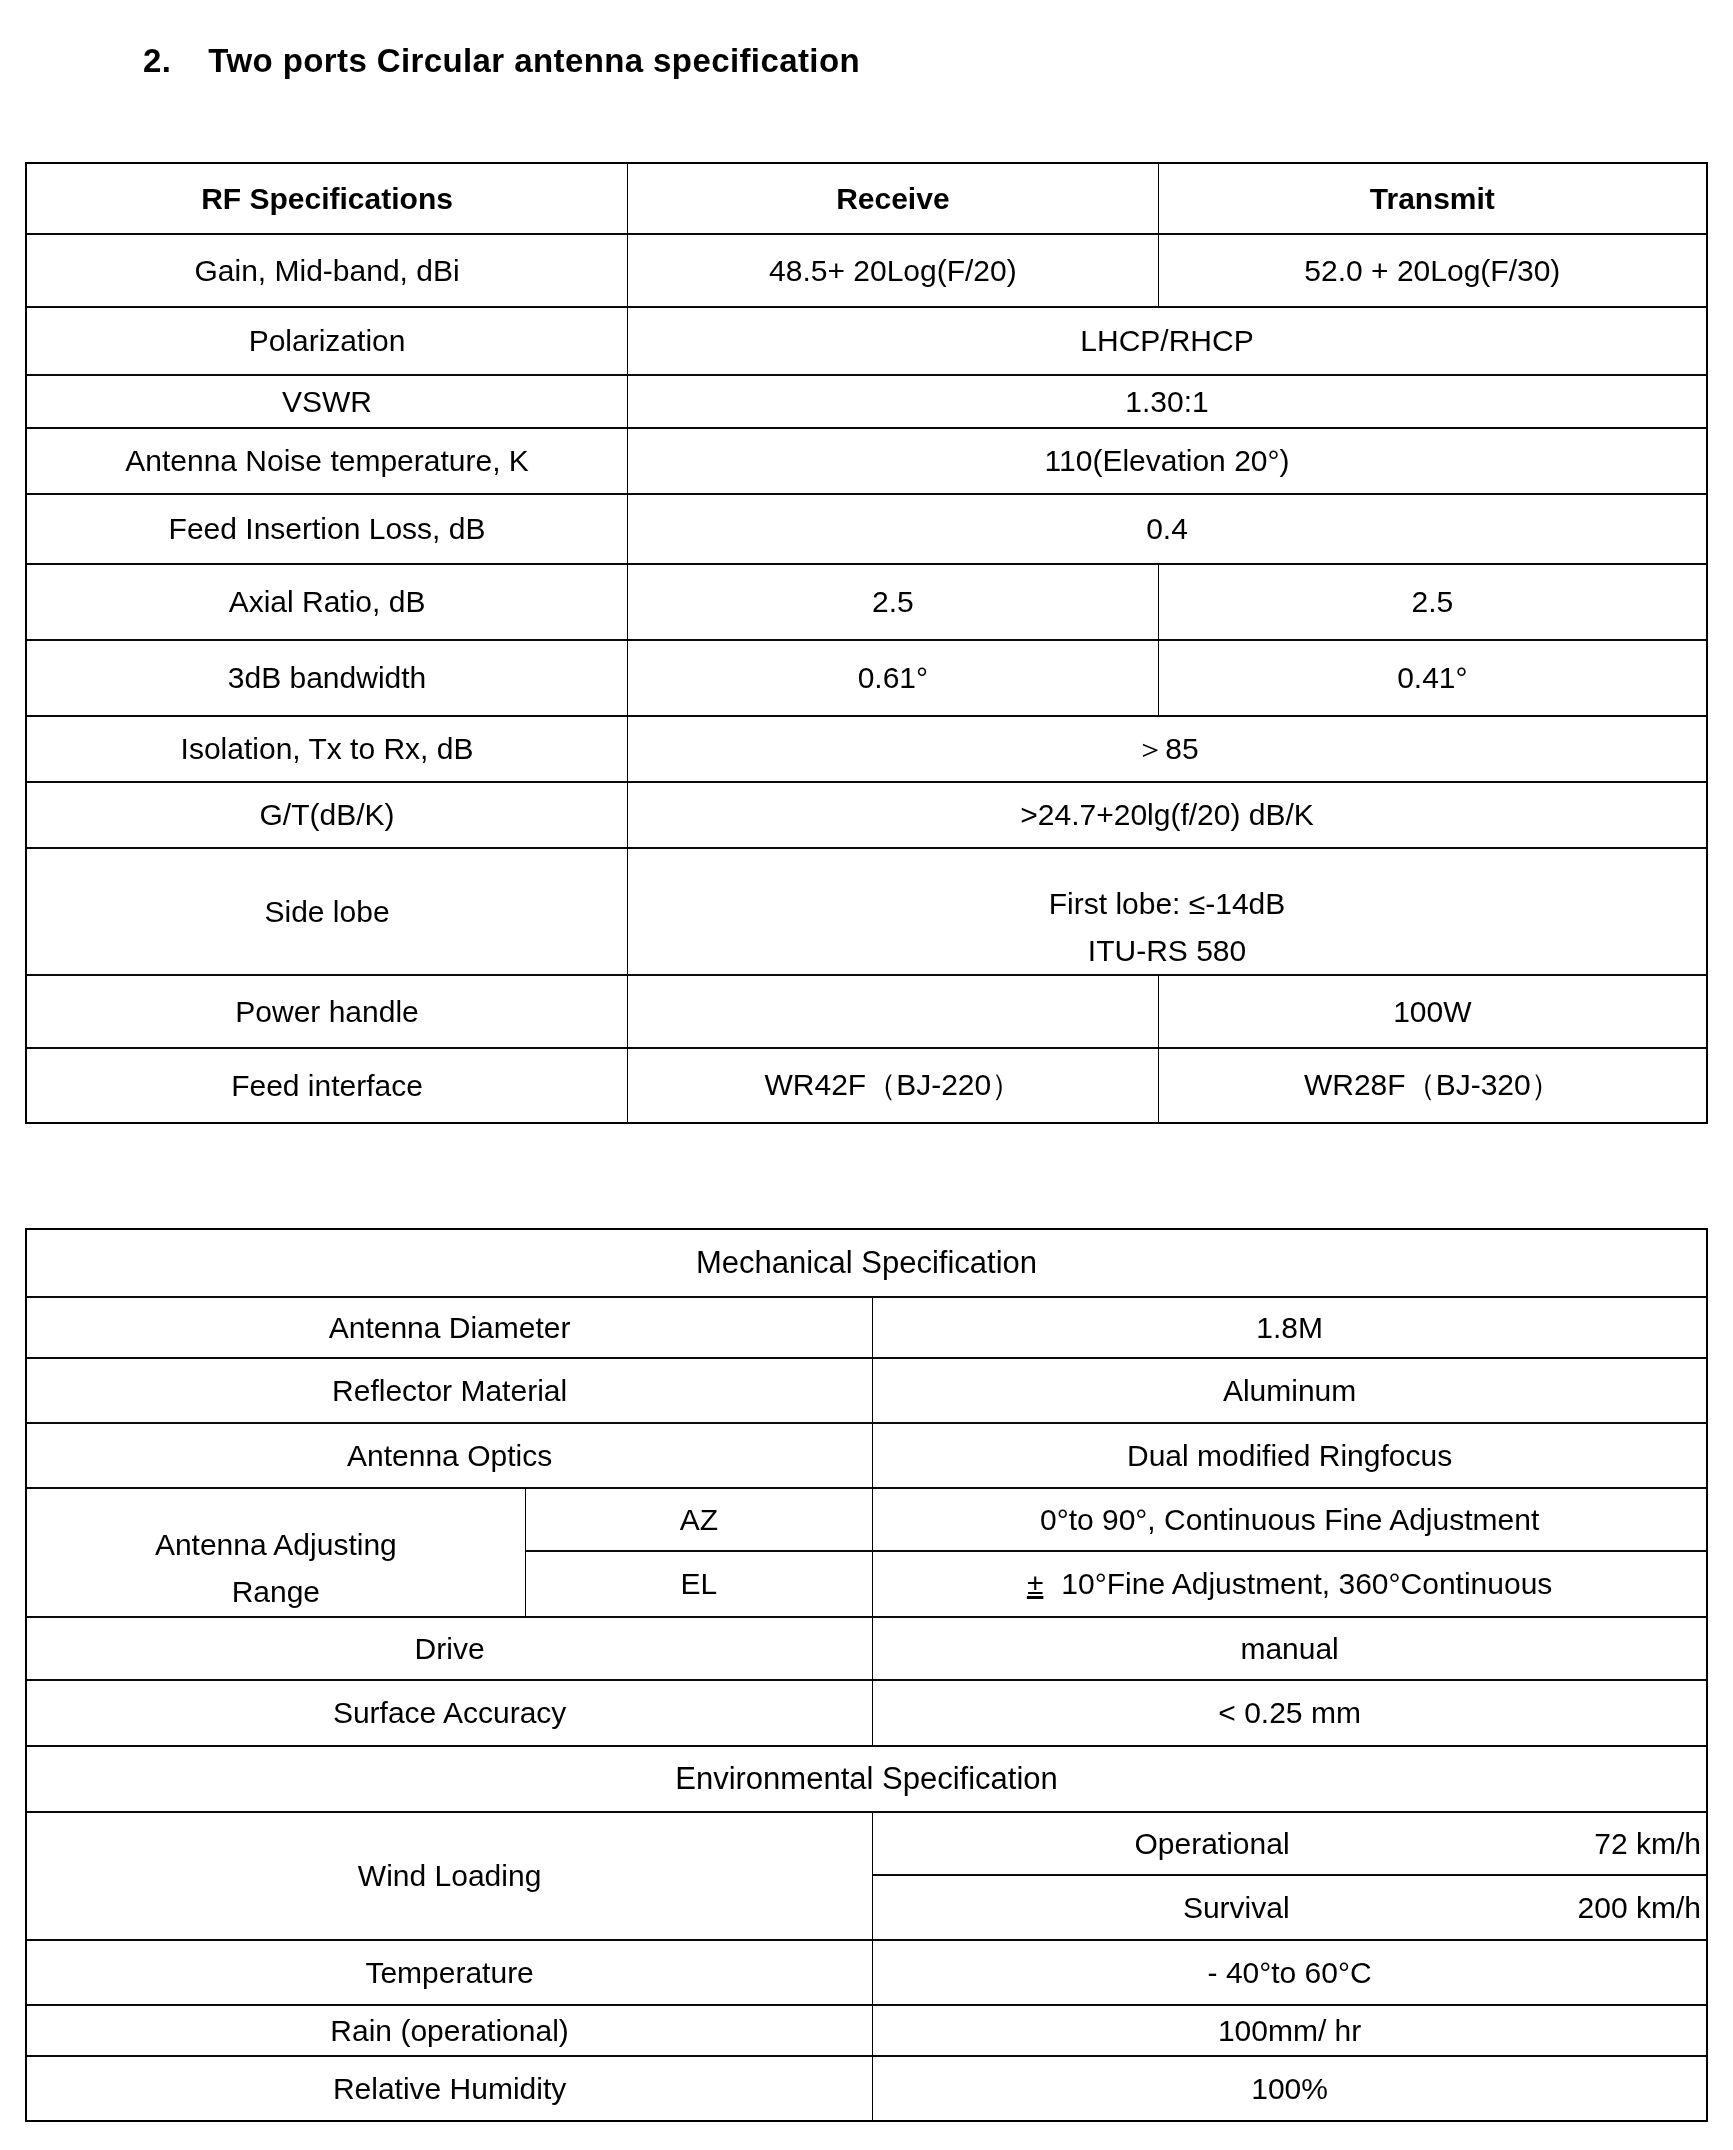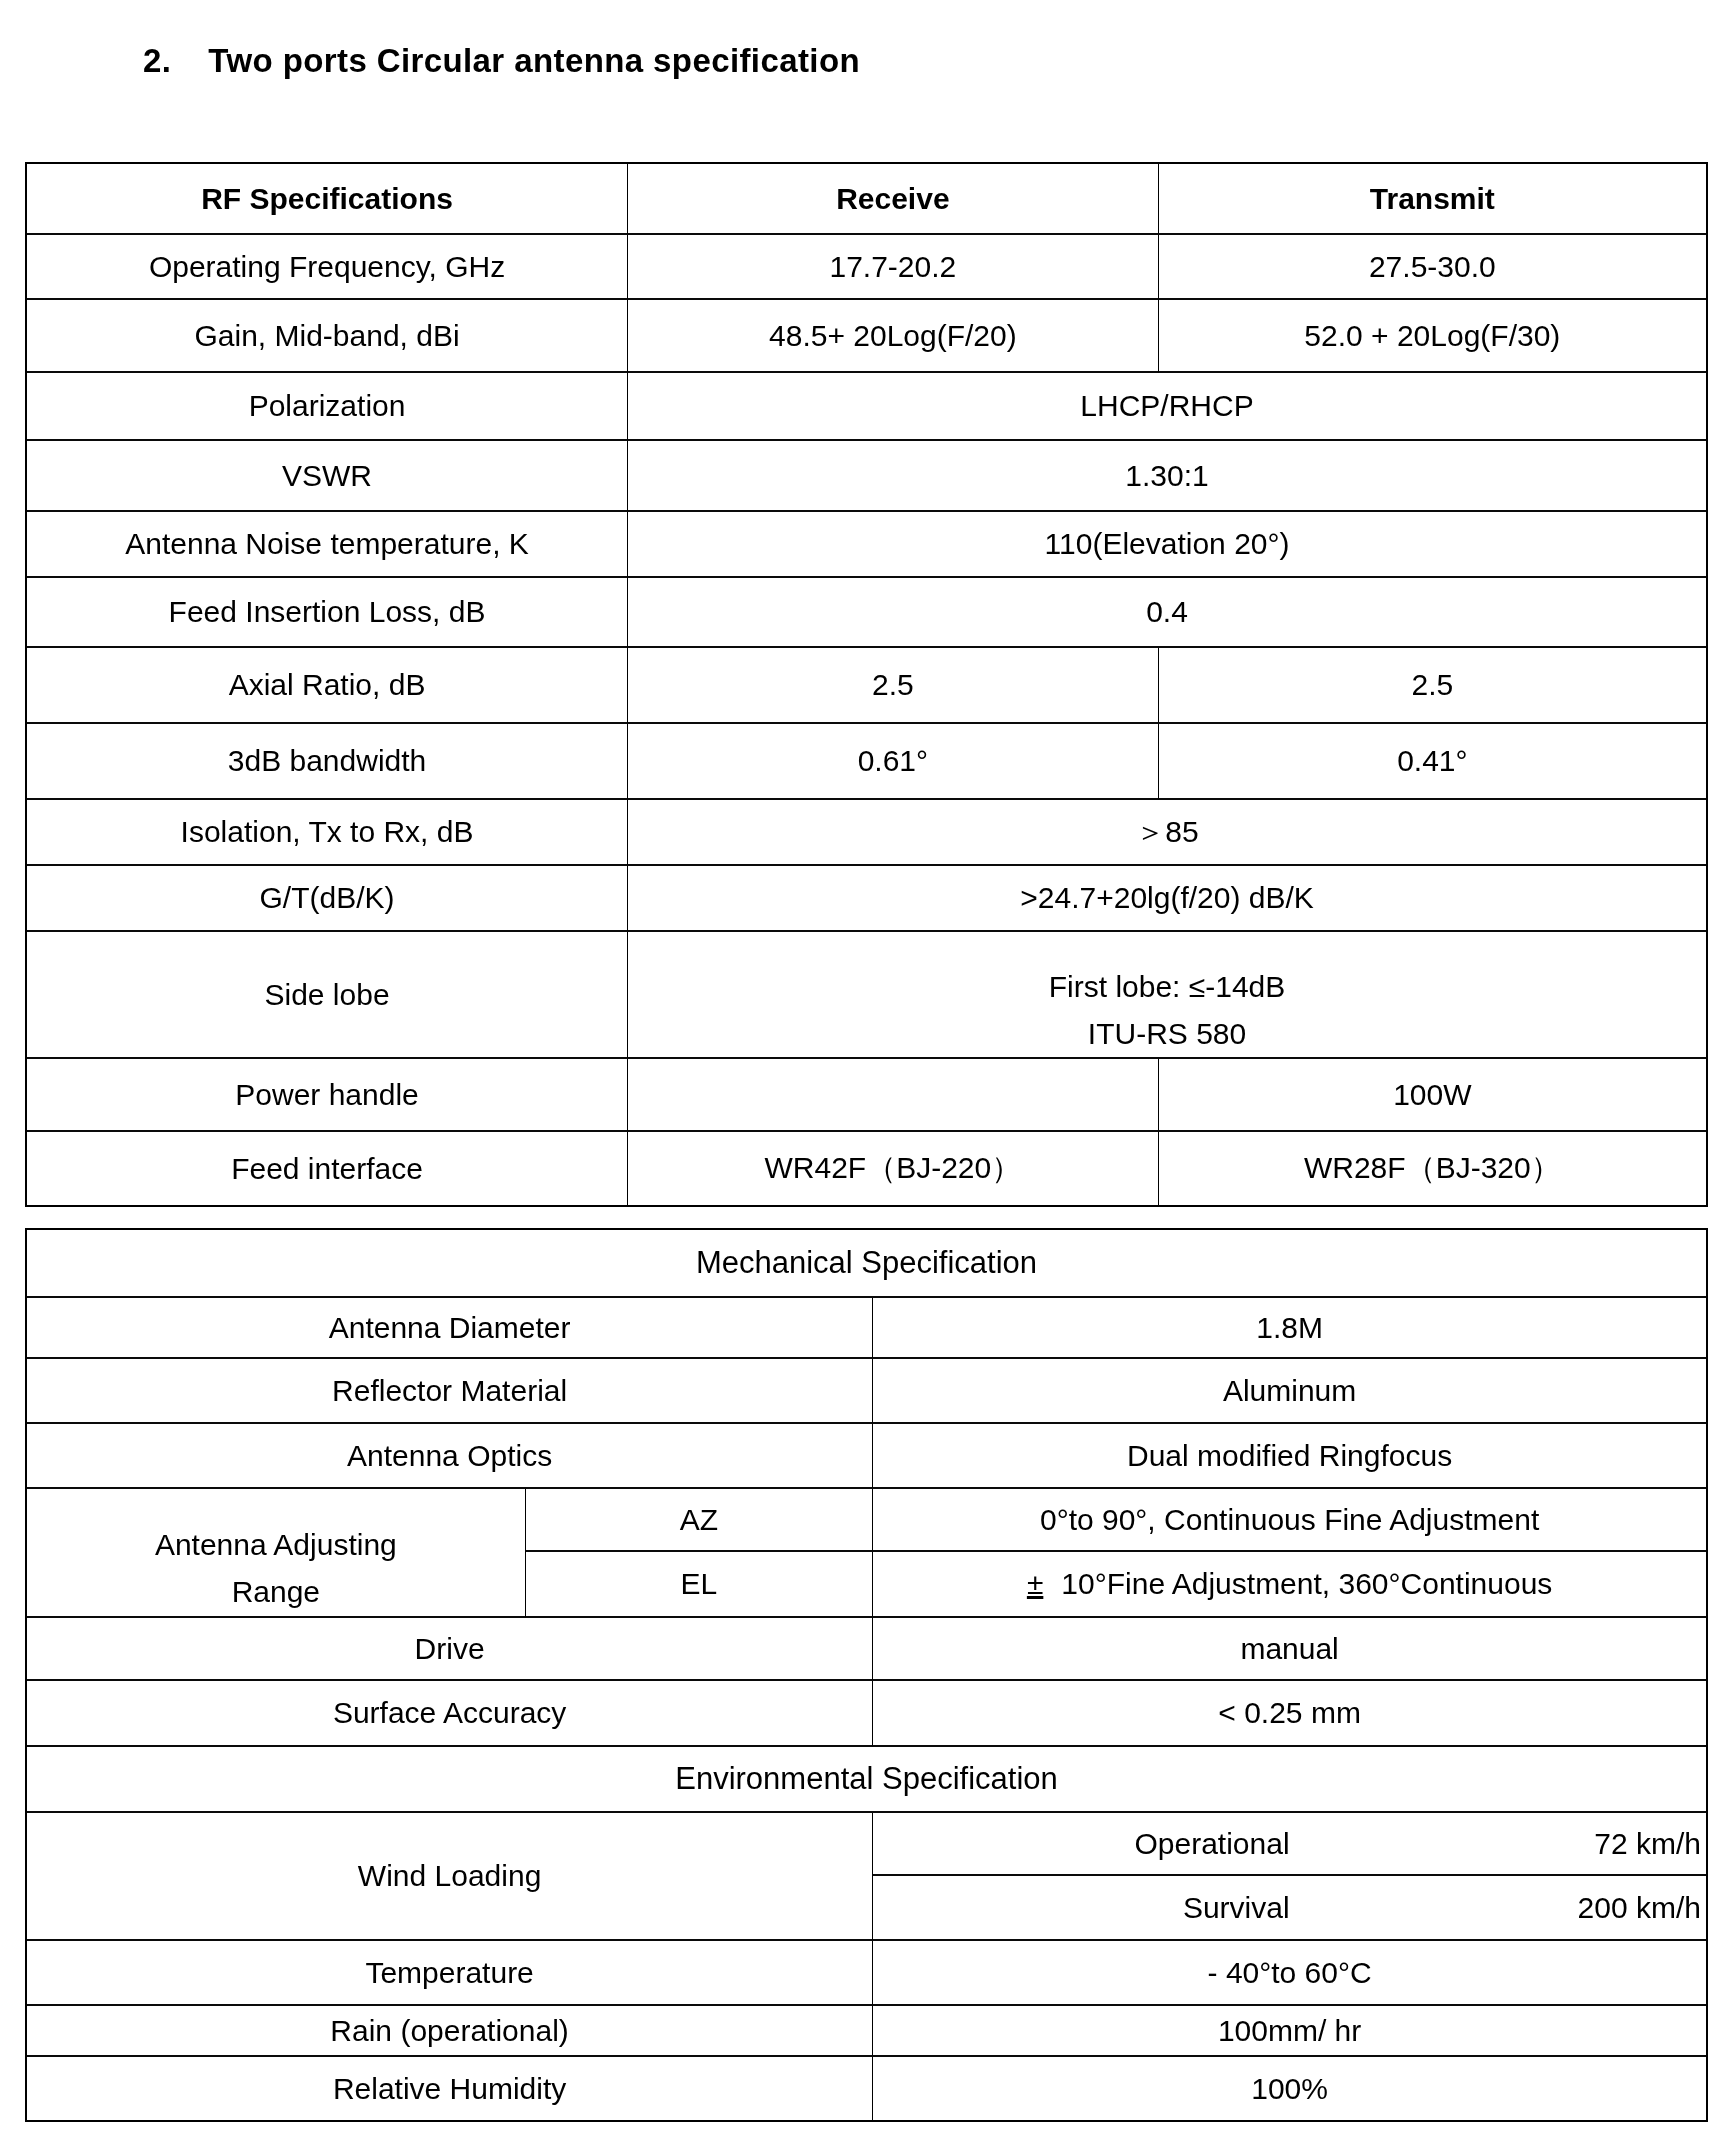--- a/index.html
+++ b/index.html
@@ -72,35 +72,30 @@
       <col style="width:35.8%">
         <col style="width:31.6%">
         <col style="width:32.6%">
     </colgroup>
     <tbody>
       <tr style="height:71px">
         <td class="hdr">RF Specifications</td>
         <td class="hdr">Receive</td>
         <td class="hdr">Transmit</td>
       </tr>
-      <tr style="height:65px">
-        <td>Operating Frequency, GHz</td>
-        <td>17.7-20.2</td>
-        <td>27.5-30.0</td>
-      </tr>
       <tr style="height:73px">
         <td>Gain, Mid-band, dBi</td>
         <td>48.5+ 20Log(F/20)</td>
         <td>52.0 + 20Log(F/30)</td>
       </tr>
       <tr style="height:68px">
         <td>Polarization</td>
         <td colspan="2">LHCP/RHCP</td>
       </tr>
-      <tr style="height:71px">
+      <tr style="height:53px">
         <td>VSWR</td>
         <td colspan="2">1.30:1</td>
       </tr>
       <tr style="height:66px">
         <td>Antenna Noise temperature, K</td>
         <td colspan="2">110(Elevation 20°)</td>
       </tr>
       <tr style="height:70px">
         <td>Feed Insertion Loss, dB</td>
         <td colspan="2">0.4</td>

